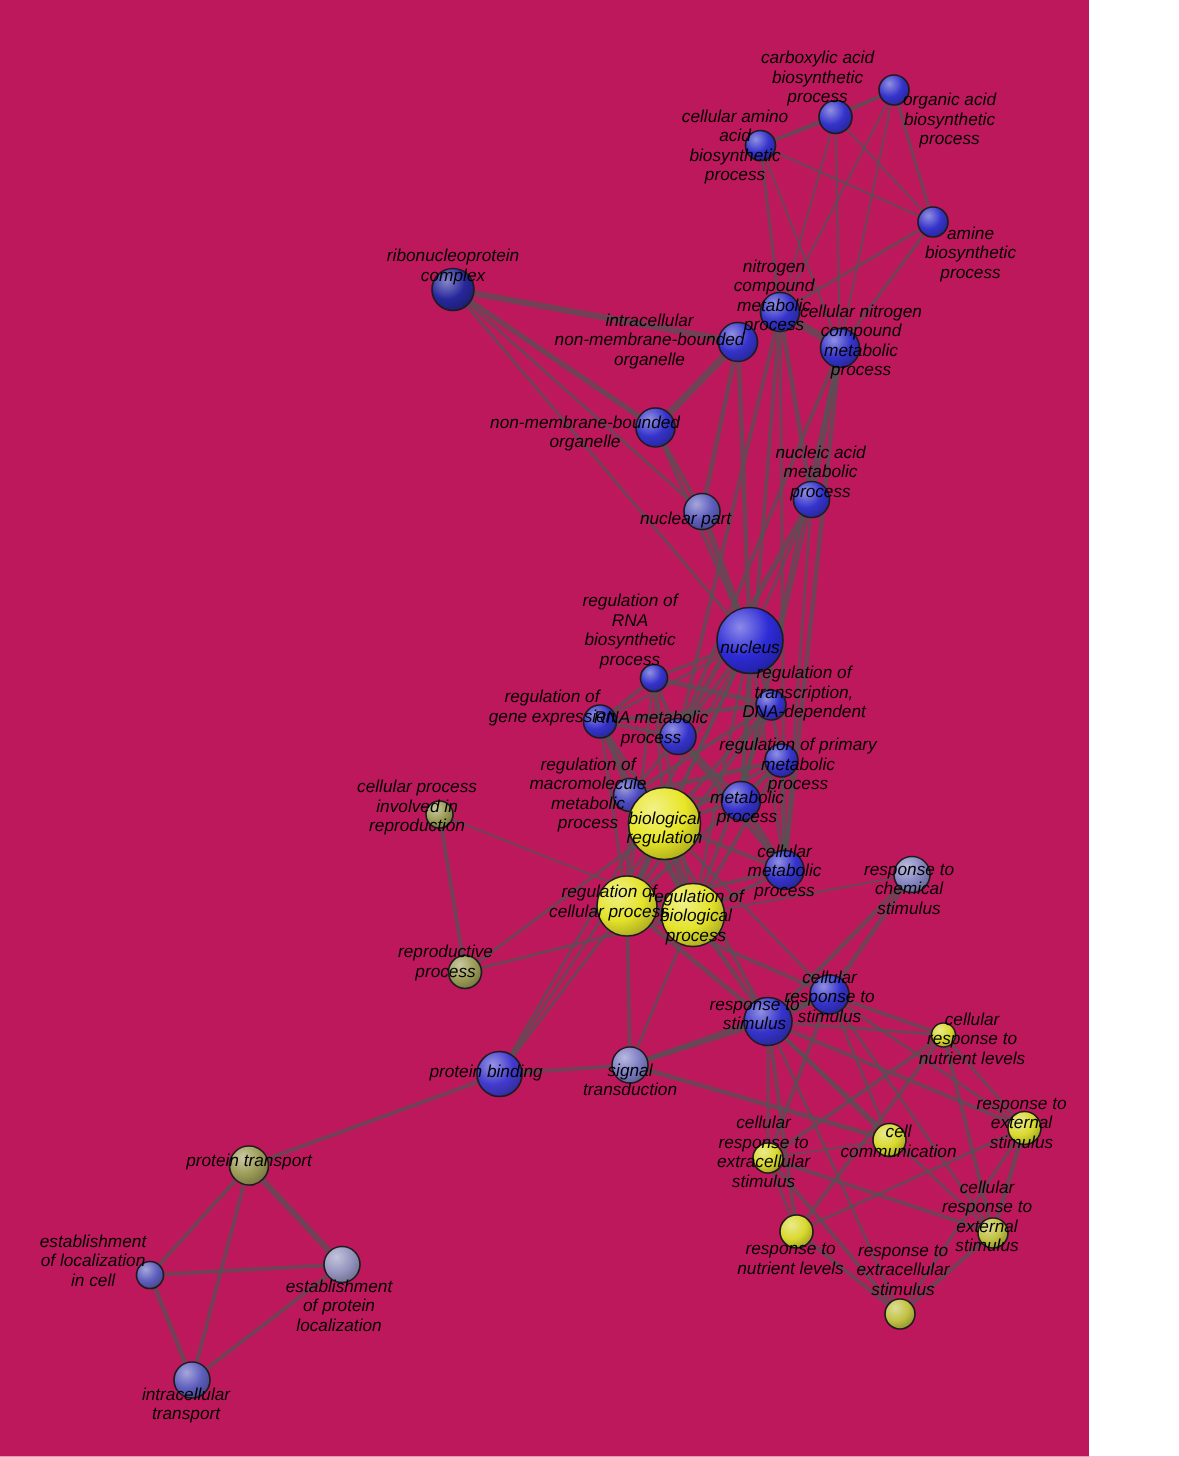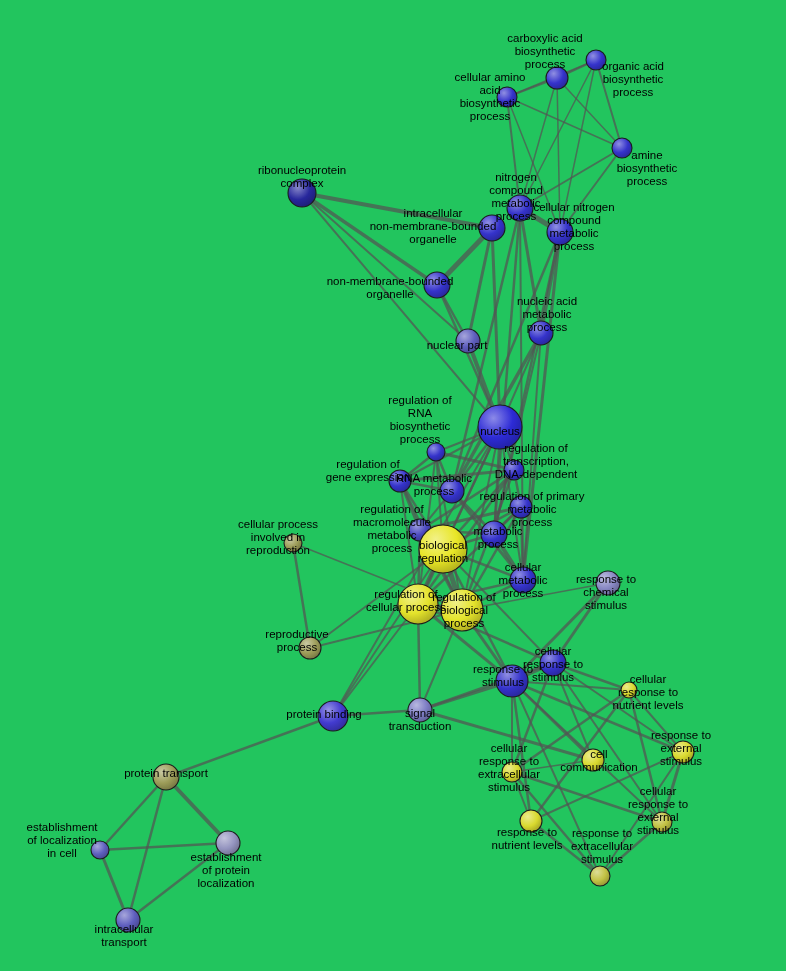--- a/index.html
+++ b/index.html
@@ -1,22 +1,23 @@
 <!DOCTYPE html>
 <html><head>
 <meta charset="utf-8">
 <style>
   html, body { margin: 0; padding: 0; background: #ffffff; }
   .canvas {
     position: relative;
-    width: 786px;
+    width: 726px;
     height: 971px;
-    background: #22c55e;
+    background: #be185d;
     overflow: hidden;
     font-family: "Liberation Sans", sans-serif;
+    font-style: italic;
   }
   svg { display: block; }
   .node-label {
     font-family: "Liberation Sans", sans-serif;
     font-size: 11.5px;
     fill: #000000;
     pointer-events: none;
   }
   .graph-edge { stroke-linecap: round; }
   .graph-node { cursor: pointer; }

